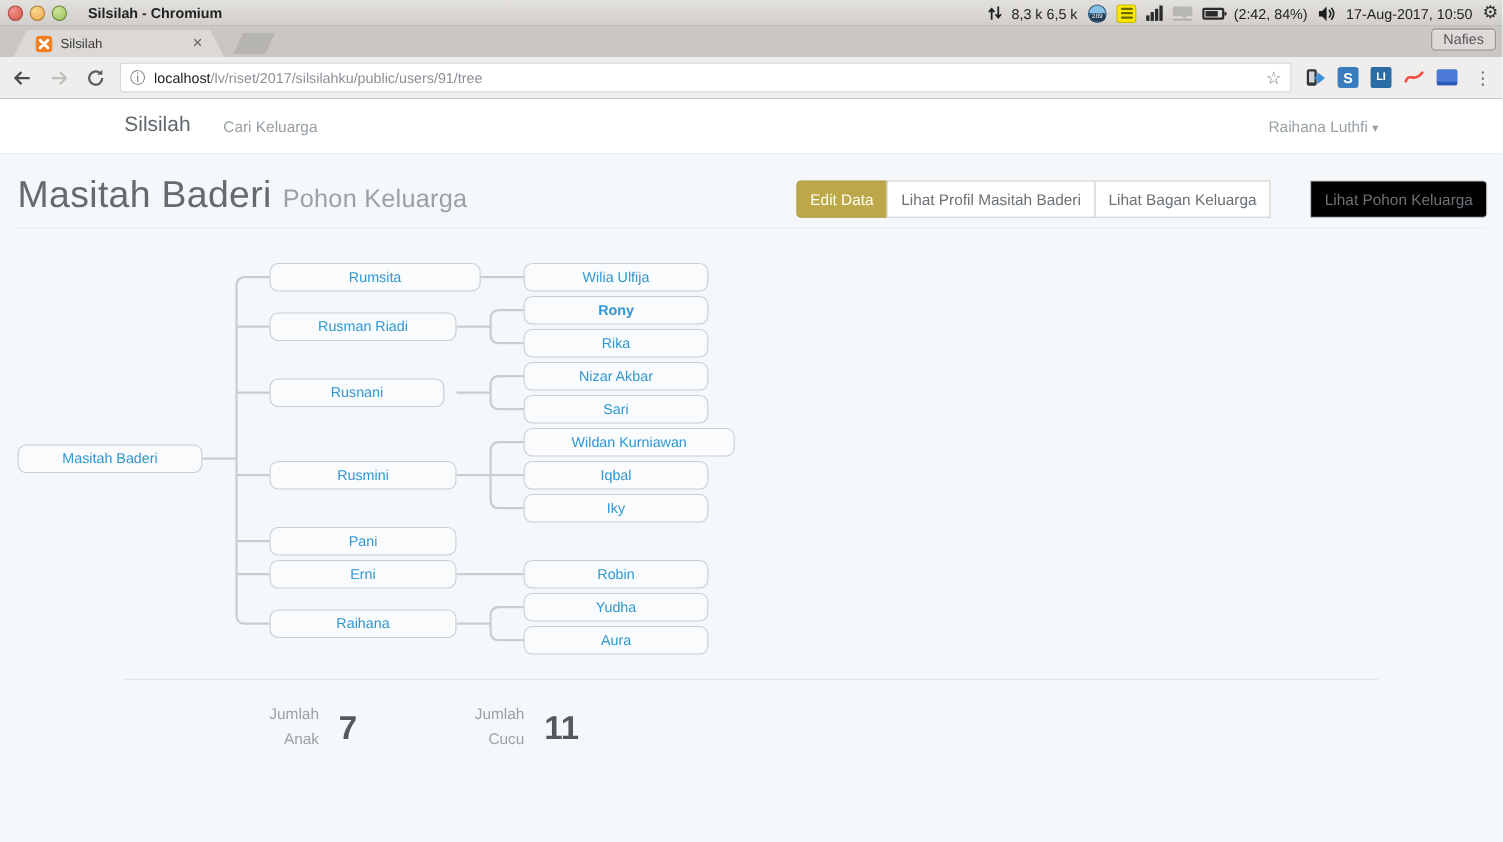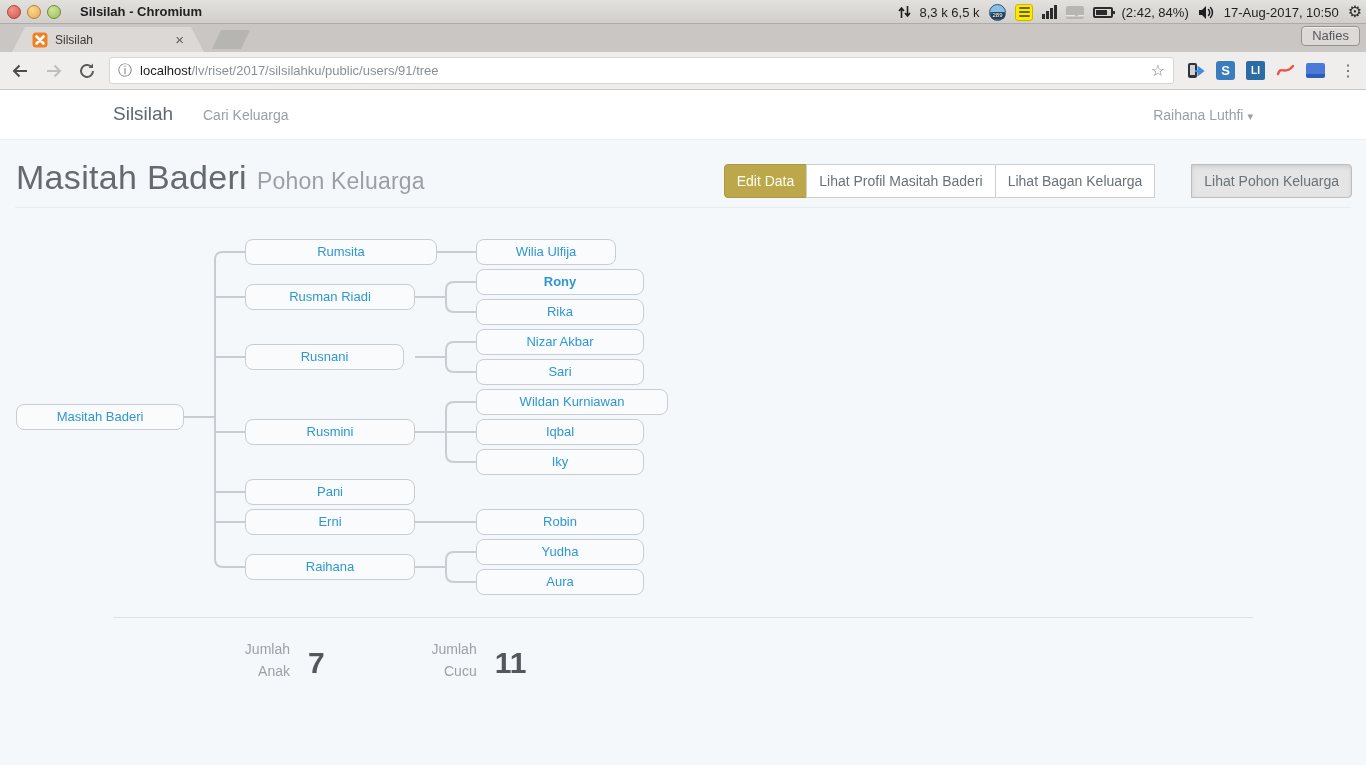--- a/index.html
+++ b/index.html
@@ -82,21 +82,21 @@
   .h1 { position:absolute; left:16px; top:68px; font-size:34px; color:#636b6f; font-weight:normal; letter-spacing:.3px; }
   .h1 small { font-size:23px; color:#9aa1a6; margin-left:10px; letter-spacing:.2px; }
   .page-header-divider { position:absolute; left:15px; top:117px; width:1336px; height:1px; background:#e9edf0; }
 
   .btn-group { position:absolute; right:14px; top:74px; display:flex; }
   .btn { font-size:14px; line-height:32px; height:34px; padding:0 12px; background:#fff;
      border:1px solid #cfcfcf; color:#6a7177; text-decoration:none; margin-left:-1px; white-space:nowrap; }
   .btn:first-child { border-radius:4px 0 0 4px; margin-left:0; }
   .btn:last-child { border-radius:0 4px 4px 0; }
   .btn.olive { background:#bca84a; border-color:#ab9840; color:#fffdf4; }
-  .btn.active { background:#e5e5e5; border-color:#bdbdbd; box-shadow:inset 0 2px 4px rgba(0,0,0,.10);margin-left:36px; }
+  .btn.active { background:#000000; border-color:#bdbdbd; box-shadow:inset 0 2px 4px rgba(0,0,0,.10);margin-left:36px; }
 
   
   .tree-svg { position:absolute; left:0; top:0; width:1366px; height:675px; pointer-events:none; }
   .node { position:absolute; height:26px; line-height:24px; text-align:center; font-size:13px;
      color:#3097d1; text-decoration:none; background:#f9fbfc; border:1px solid #c7cdd3; border-radius:8px;
      overflow:hidden; white-space:nowrap; }
 
   .foot-divider { position:absolute; left:113px; top:527px; width:1140px; height:1px; background:#dce1e5; }
   .stats { position:absolute; left:180px; top:548px; display:flex; gap:42px; }
   .stat { display:flex; align-items:center; }
@@ -223,21 +223,21 @@
         <a class="btn" href="#">Lihat Profil Masitah Baderi</a>
         <a class="btn" href="#">Lihat Bagan Keluarga</a>
         <a class="btn active" href="#">Lihat Pohon Keluarga</a>
       </div>
 
     <svg class="tree-svg">
       <path id="tree-path" fill="none" stroke="#c9cdd2" stroke-width="2" d=" M 415 162 H 476 M 415 207 H 446 M 476 192 H 454 Q 446 192 446 200 V 214 Q 446 222 454 222 H 476 M 415 267 H 446 M 476 252 H 454 Q 446 252 446 260 V 274 Q 446 282 454 282 H 476 M 415 342 H 446 M 476 312 H 454 Q 446 312 446 320 V 364 Q 446 372 454 372 H 476 M 446 342 H 476 M 415 432 H 476 M 415 477 H 446 M 476 462 H 454 Q 446 462 446 470 V 484 Q 446 492 454 492 H 476 M 184 327 H 215 M 245 162 H 223 Q 215 162 215 170 V 469 Q 215 477 223 477 H 245 M 215 207 H 245 M 215 267 H 245 M 215 342 H 245 M 215 402 H 245 M 215 432 H 245"></path>
     </svg>
     <div id="tree-layer">
         <a class="node" href="#" style="left: 245px; top: 149px; width: 192px;">Rumsita</a>
-        <a class="node" href="#" style="left: 476px; top: 149px; width: 140px;">Wilia Ulfija</a>
+        <a class="node" href="#" style="left: 476px; top: 149px; width: 168px;">Wilia Ulfija</a>
         <a class="node" href="#" style="left: 245px; top: 194px; width: 170px;">Rusman Riadi</a>
         <a class="node" href="#" style="left: 476px; top: 179px; width: 168px; font-weight: bold;">Rony</a>
         <a class="node" href="#" style="left: 476px; top: 209px; width: 168px;">Rika</a>
         <a class="node" href="#" style="left: 245px; top: 254px; width: 159px;">Rusnani</a>
         <a class="node" href="#" style="left: 476px; top: 239px; width: 168px;">Nizar Akbar</a>
         <a class="node" href="#" style="left: 476px; top: 269px; width: 168px;">Sari</a>
         <a class="node" href="#" style="left: 245px; top: 329px; width: 170px;">Rusmini</a>
         <a class="node" href="#" style="left: 476px; top: 299px; width: 192px;">Wildan Kurniawan</a>
         <a class="node" href="#" style="left: 476px; top: 329px; width: 168px;">Iqbal</a>
         <a class="node" href="#" style="left: 476px; top: 359px; width: 168px;">Iky</a>

